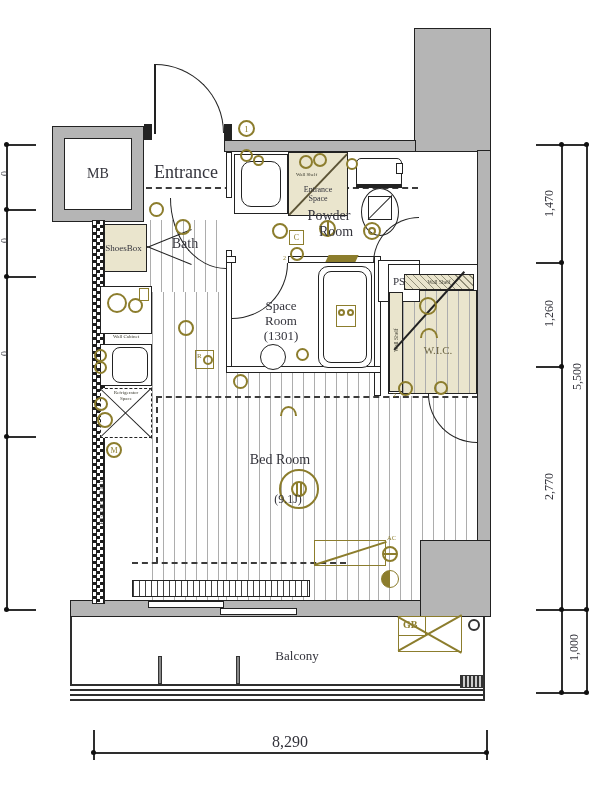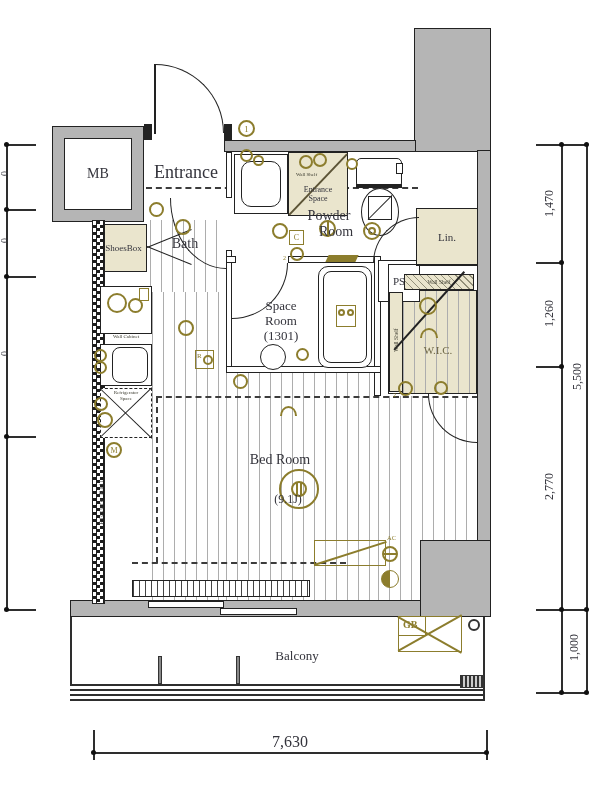--- a/index.html
+++ b/index.html
@@ -64,23 +64,20 @@
 
   <div class="a part" style="left:226px;top:152px;width:6px;height:46px;z-index:3;"></div>
   <div class="a part" style="left:226px;top:250px;width:6px;height:123px;z-index:3;"></div>
   <div class="a part" style="left:226px;top:256px;width:10px;height:7px;z-index:3;"></div>
   <div class="a part" style="left:288px;top:256px;width:93px;height:7px;z-index:3;"></div>
   <div class="a part" style="left:374px;top:256px;width:7px;height:140px;z-index:3;"></div>
   <div class="a part" style="left:226px;top:366px;width:155px;height:7px;z-index:3;"></div>
   <div class="a part ctr" style="left:378px;top:260px;width:42px;height:42px;z-index:3;">
     <span class="lab" style="position:static;font-size:11px;">PS</span>
   </div>
-  <div class="a bg ctr" style="left:416px;top:208px;width:62px;height:58px;z-index:3;">
-    <span class="lab" style="position:static;font-size:11px;">Lin.</span>
-  </div>
   <div class="a" style="left:388px;top:264px;width:90px;height:130px;border:1px solid #222;z-index:3;"></div>
   <div class="a bg hatch ctr" style="left:404px;top:274px;width:70px;height:16px;z-index:3;">
     <span class="lab" style="position:static;font-size:5.5px;color:#3c3c30;">Wall Shelf</span>
   </div>
   <div class="a bg" style="left:389px;top:292px;width:14px;height:100px;z-index:3;"></div>
   <div class="a lab rot ctr" style="left:366px;top:337px;width:60px;font-size:5.5px;color:#3c3c30;z-index:6;">Wall Shelf</div>
   <div class="a bg" style="left:100px;top:224px;width:47px;height:48px;z-index:3;"></div>
   <div class="a lab ctr" style="left:100px;top:232px;width:47px;height:32px;font-size:9px;line-height:11px;flex-direction:row;z-index:6;">
     <span>Shoes</span>
     <span>Box</span>
@@ -255,15 +252,15 @@
   <div class="a dt" style="left:4px;top:607px;z-index:7;"></div>
   <div class="a lab rot ctr" style="left:-26px;top:168px;width:60px;font-size:10px;z-index:7;">0</div>
   <div class="a lab rot ctr" style="left:-26px;top:235px;width:60px;font-size:10px;z-index:7;">0</div>
   <div class="a lab rot ctr" style="left:-26px;top:348px;width:60px;font-size:10px;z-index:7;">0</div>
 
   <div class="a dln" style="left:93px;top:752px;width:394px;height:1.5px;z-index:7;"></div>
   <div class="a dln" style="left:93px;top:730px;width:1.5px;height:30px;z-index:7;"></div>
   <div class="a dln" style="left:486px;top:730px;width:1.5px;height:30px;z-index:7;"></div>
   <div class="a dt" style="left:91px;top:750px;z-index:7;"></div>
   <div class="a dt" style="left:484px;top:750px;z-index:7;"></div>
-  <div class="a lab ctr" style="left:240px;top:733px;width:100px;font-size:16px;z-index:7;">7,630</div>
+  <div class="a lab ctr" style="left:240px;top:733px;width:100px;font-size:16px;z-index:7;">8,290</div>
 
 </div>
 
 </body></html>

